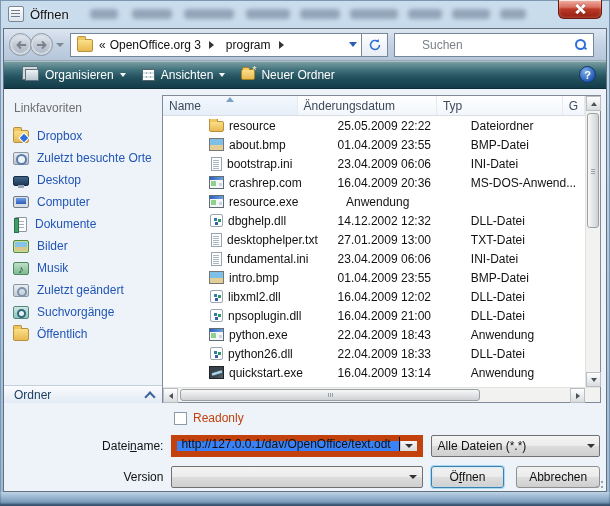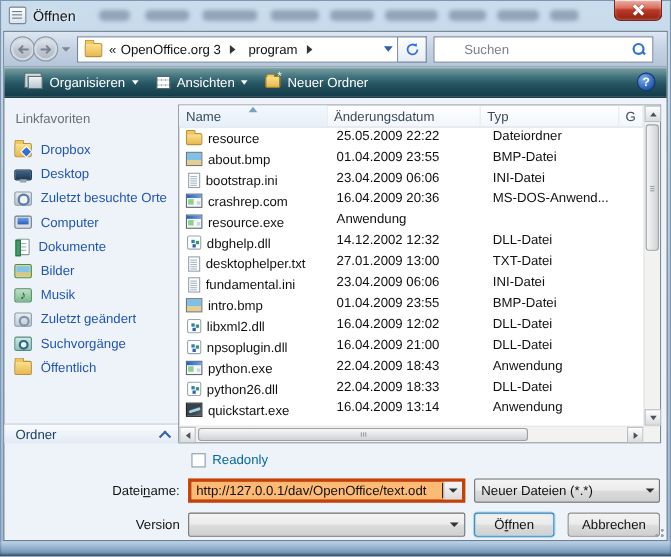--- a/index.html
+++ b/index.html
@@ -137,21 +137,21 @@
     background:linear-gradient(#ffffff,#f2f6fb); color:#3c4a5a; }
   .hdr-cell { display:flex; align-items:center; padding:0 6px; border-right:1px solid #e4eaf1;
     position:relative; cursor:pointer; }
   .hdr-name { width:137px; background:linear-gradient(#f3f8fd,#e6eff9); }
   .hdr-date { width:142px; }
   .hdr-type { width:128px; }
   .hdr-size { flex:1; }
   .sort-up { position:absolute; top:1px; left:50%; margin-left:-4px; width:0; height:0;
     border:4px solid transparent; border-bottom:5px solid #7da0c4; border-top:none; }
   .rows { flex:1; overflow:hidden; }
-  .frow { height:19px; display:flex; cursor:pointer; }
+  .frow { height:19px; display:flex; align-items:center; cursor:pointer;padding-left:40px; }
   .fcell { padding:0 6px; white-space:nowrap; overflow:hidden; }
   .fc-name { width:137px; display:flex; align-items:center; gap:5px; }
   .fc-date { width:142px; }
   .fc-type { width:128px; }
 
   .fic { width:15px; height:13px; position:relative; flex:none; }
   .fic-folder { background:linear-gradient(#fbe088,#e9b852); border:1px solid #b8913d; border-radius:2px; height:11px; margin-top:2px; }
   .fic-folder::before { content:""; position:absolute; top:-4px; left:-1px; width:7px; height:3px;
     background:#f0c75f; border:1px solid #b8913d; border-bottom:none; border-radius:2px 2px 0 0; }
   .fic-image { background:linear-gradient(#7ec0e8 55%,#e3cf96 55%); border:1px solid #777; }
@@ -187,26 +187,26 @@
   .h-thumb { margin:1px 2px; width:300px; border-radius:3px; cursor:pointer;
     background:linear-gradient(#f7f7f7,#cfd2d5); border:1px solid #9aa0a6; position:relative; }
   .h-thumb::after { content:""; position:absolute; left:50%; top:3px; bottom:3px; width:1px; margin-left:-2px;
     background:#9aa0a6; box-shadow:2px 0 0 #9aa0a6, 4px 0 0 #9aa0a6; }
   .corner { width:15px; background:#f2f2f0; flex:none; }
 
   
   .formpanel { flex:none; height:88px; padding-top:7px; position:relative; }
   .chk-row { display:flex; align-items:center; gap:6px; margin-left:170px; height:16px; }
   .checkbox { width:13px; height:13px; background:#fff; border:1px solid #8a9aa8; cursor:pointer; }
-  .chk-label { color:#0369a1; }
+  .chk-label { color:#c2410c; }
   .form-row { display:flex; align-items:center; margin-top:9px; padding-right:6px; }
   .form-label { width:160px; text-align:right; margin-right:8px; color:#111; }
   .mn { text-decoration:underline; }
-  .combo-edit { width:252px; height:22px; background:#fdba74; border:3px solid #c2410c;
-    display:flex; align-items:center; }
+  .combo-edit { width:252px; height:22px; background:#3b82f6; border:6px solid #c2410c;
+    display:flex; align-items:flex-end; }
   .combo-edit .val { flex:1; padding:0 4px; white-space:nowrap; overflow:hidden; font-size:12px; }
   .caret { width:1px; height:14px; background:#000; flex:none; }
   .dd-seg { width:17px; height:100%; display:flex; align-items:center; justify-content:center;
     border-left:1px solid #c6cdd4; background:linear-gradient(#f6f6f6,#dcdcdc); cursor:pointer; }
   .dd-tri { width:0; height:0; border:4px solid transparent; border-top:4px solid #333; margin-top:4px; }
   .combo { width:170px; height:22px; margin-left:8px; border:1px solid #707070; border-radius:2px;
     background:linear-gradient(#f4f4f4,#ebebeb 48%,#dcdcdc 52%,#cfcfcf); display:flex; align-items:center; cursor:pointer; }
   .combo .val { flex:1; padding:0 6px; white-space:nowrap; overflow:hidden; }
   .combo .dd-seg { background:none; border-left:none; }
   .btn { height:22px; border:1px solid #8e8f8f; border-radius:3px; cursor:pointer;
@@ -298,26 +298,26 @@
 
     <div class="content">
 
       <div class="sidebar">
         <div class="sb-header">Linkfavoriten</div>
         <div class="sb-item">
           <span class="sic sic-folder sic-dropbox"></span>
           <span>Dropbox</span>
         </div>
         <div class="sb-item">
+          <span class="sic sic-recent"></span>
+          <span>Zuletzt besuchte Orte</span>
+        </div>
+        <div class="sb-item">
           <span class="sic sic-desktop"></span>
           <span>Desktop</span>
-        </div>
-        <div class="sb-item">
-          <span class="sic sic-recent"></span>
-          <span>Zuletzt besuchte Orte</span>
         </div>
         <div class="sb-item">
           <span class="sic sic-computer"></span>
           <span>Computer</span>
         </div>
         <div class="sb-item">
           <span class="sic sic-doc sic-documents"></span>
           <span>Dokumente</span>
         </div>
         <div class="sb-item">
@@ -511,21 +511,21 @@
       <div class="form-row">
         <span class="form-label"><span>Datei</span><span class="mn">n</span><span>ame:</span></span>
         <div class="combo-edit">
           <span class="val">http://127.0.0.1/dav/OpenOffice/text.odt</span>
           <span class="caret"></span>
           <span class="dd-seg">
               <span class="dd-tri"></span>
             </span>
         </div>
         <div class="combo">
-          <span class="val">Neuer Dateien (*.*)</span>
+          <span class="val">Alle Dateien (*.*)</span>
           <span class="dd-seg">
               <span class="dd-tri"></span>
             </span>
         </div>
       </div>
       <div class="form-row">
         <span class="form-label">Version</span>
         <div class="combo" style="margin-left:0;width:252px">
           <span class="val"></span>
           <span class="dd-seg">

